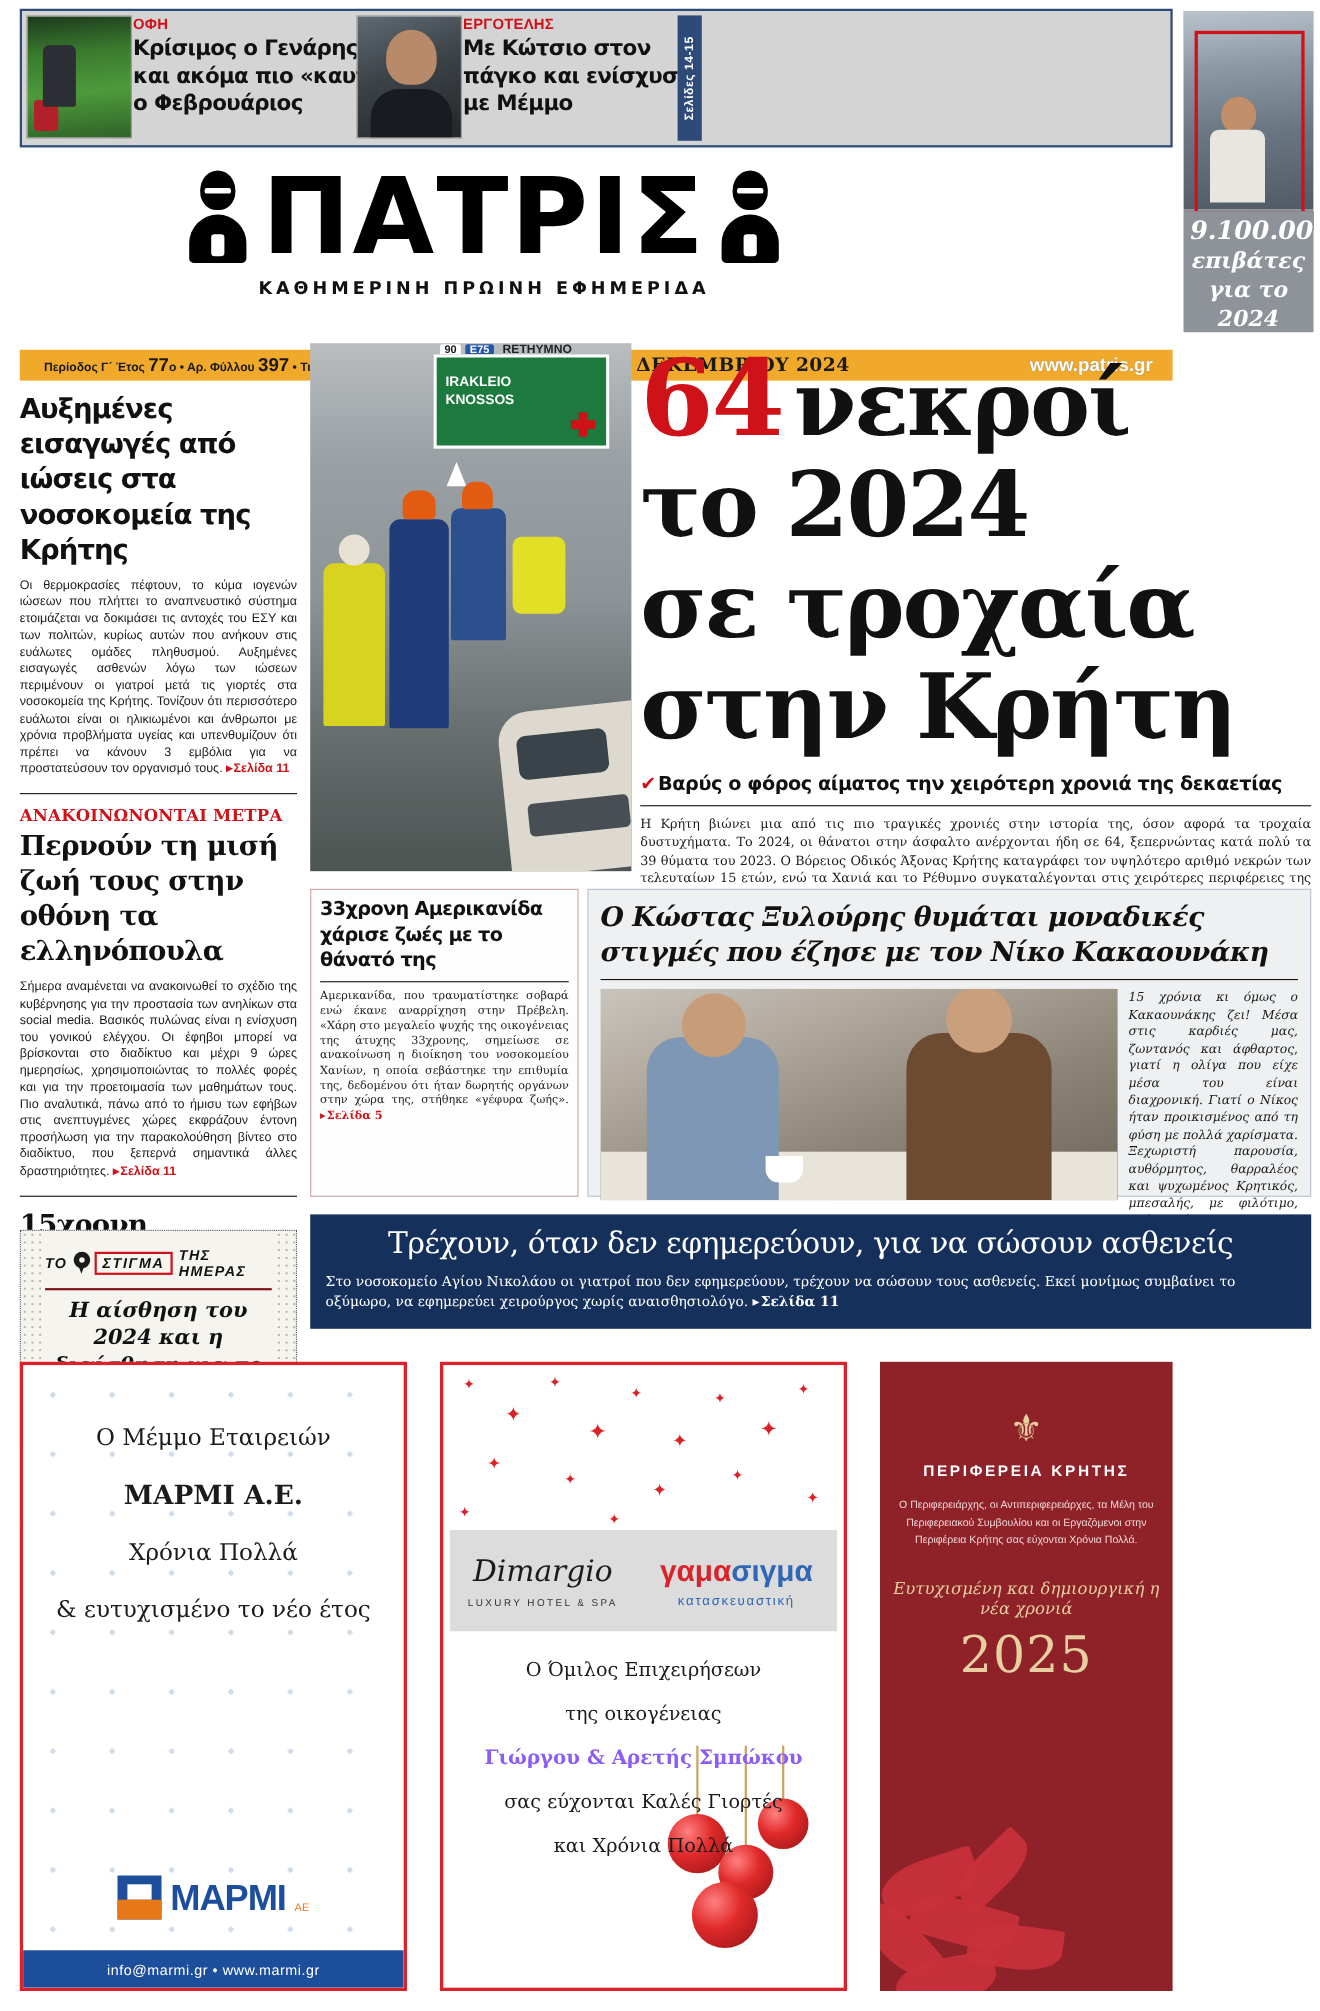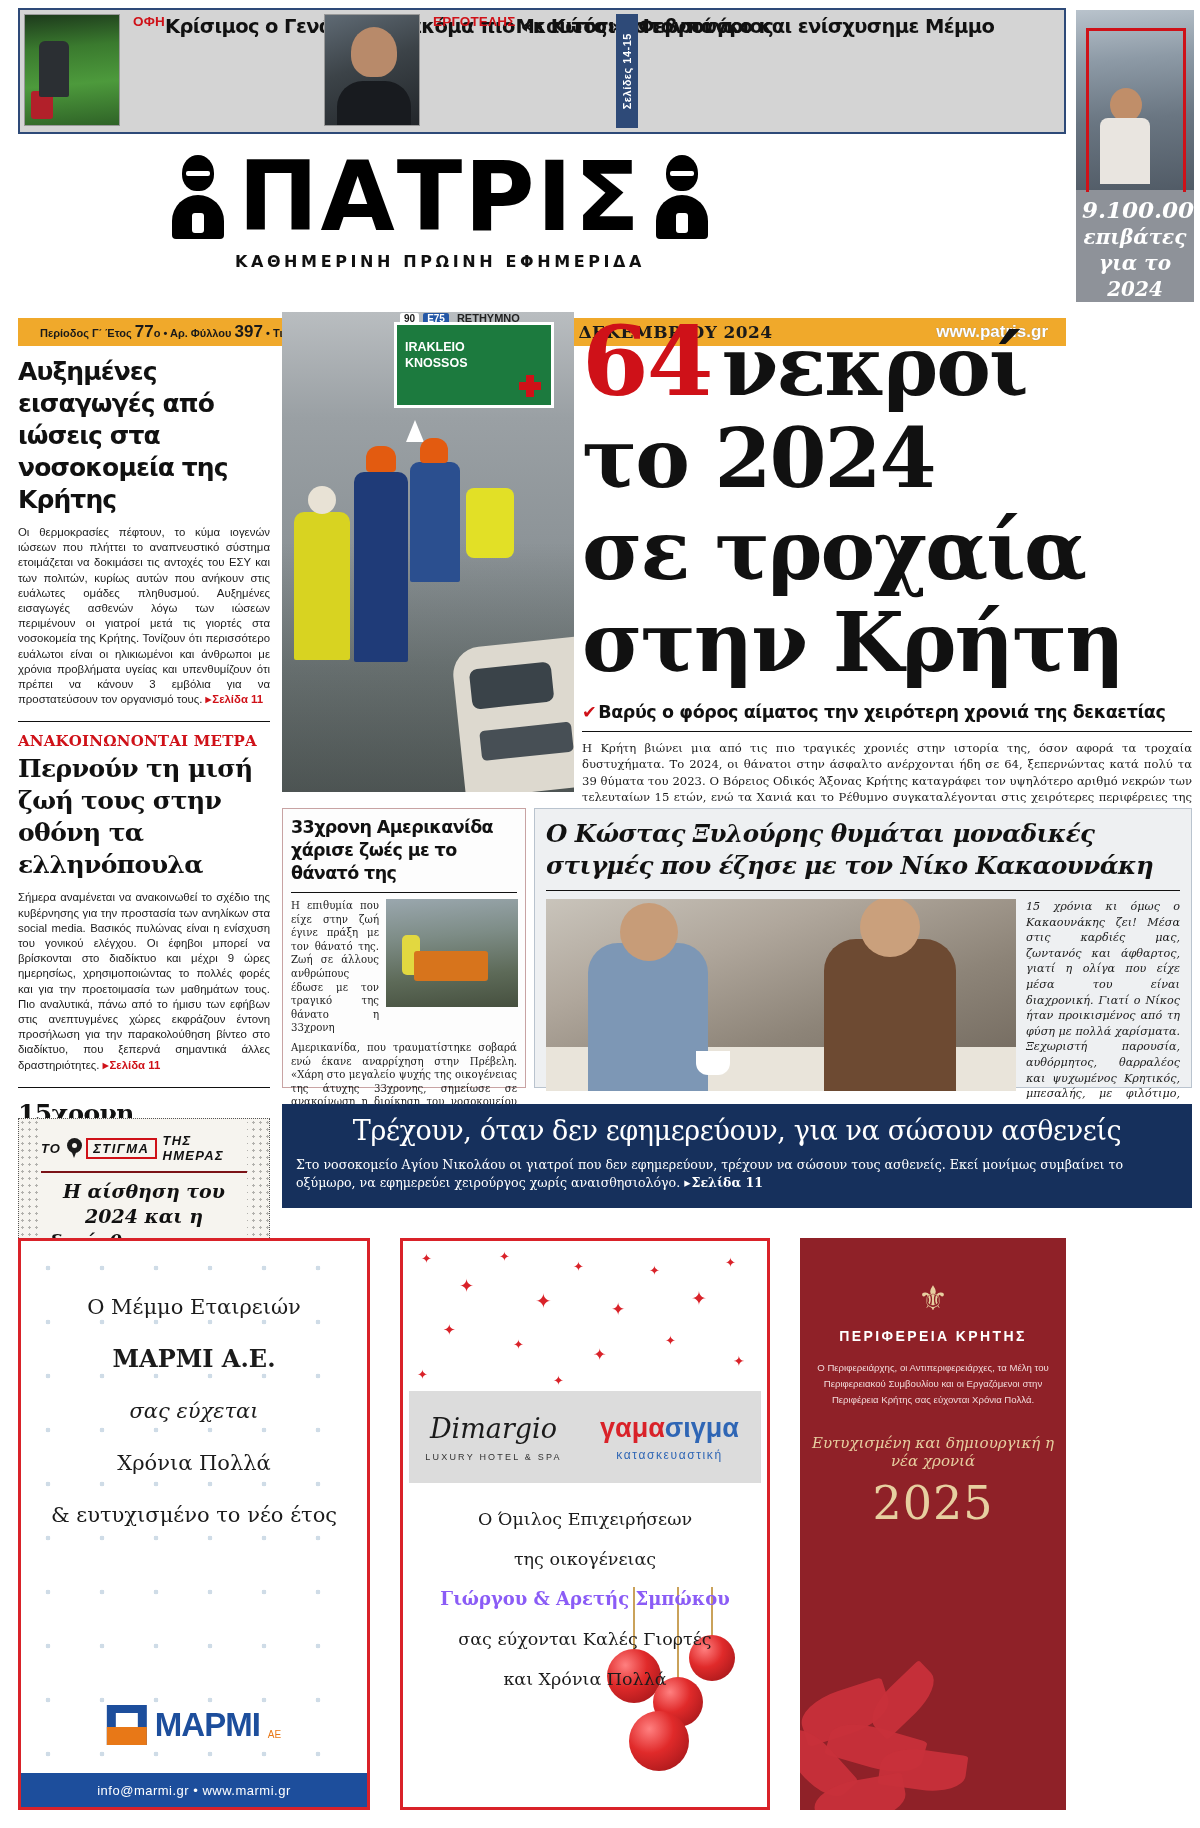--- a/index.html
+++ b/index.html
@@ -14,21 +14,21 @@
   .page { width: 1200px; height: 1828px; position: relative; background:#fff; }
 
   
   .top-banner {
     position: absolute; left: 18px; top: 8px; width: 1048px; height: 126px;
     border: 2px solid #2e4a78; background: #d4d4d4;
     display: flex; align-items: stretch; padding: 4px;
   }
   .tb-cell { display: flex; align-items: stretch; }
   .tb-thumb { width: 96px; height: 112px; flex: none; border:1px solid #999; position:relative; overflow:hidden; }
-  .tb-txt { padding-left: 13px; display:flex; justify-content:flex-start; }
+  .tb-txt { padding-left: 1px; display:flex; flex-direction:column; justify-content:flex-start; }
   .tb-kicker {
     color:#cf1118; font-weight:bold; font-size:13.5px; letter-spacing:.2px;
     font-family:"Liberation Sans", sans-serif; line-height:16px; margin-bottom:1px;
     white-space: nowrap;
   }
   .tb-head {
     font-family:"DejaVu Sans", sans-serif; font-weight:bold; color:#111;
     font-size:19.5px; line-height:25px; letter-spacing:-0.6px; white-space:nowrap;
   }
   .tb-side-pages {
@@ -429,24 +429,20 @@
     <div class="mh-line">σε τροχαία</div>
     <div class="mh-line">στην Κρήτη</div>
     <div class="mh-sub"><span class="tick">✔</span><span>Βαρύς ο φόρος αίματος την χειρότερη χρονιά της δεκαετίας</span></div>
     <div class="mh-rule"></div>
     <div class="mh-body"><span>Η Κρήτη βιώνει μια από τις πιο τραγικές χρονιές στην ιστορία της, όσον αφορά τα τροχαία δυστυχήματα. Το 2024, οι θάνατοι στην άσφαλτο ανέρχονται ήδη σε 64, ξεπερνώντας κατά πολύ τα 39 θύματα του 2023. Ο Βόρειος Οδικός Άξονας Κρήτης καταγράφει τον υψηλότερο αριθμό νεκρών των τελευταίων 15 ετών, ενώ τα Χανιά και το Ρέθυμνο συγκαταλέγονται στις χειρότερες περιφέρειες της Ευρώπης. Το πιο πρόσφατο θύμα, ο 35χρονος Αντώνης Τζιαρτζάκης, ο οποίος κηδεύεται σήμερα, αφήνει πίσω μια οικογένεια συντετριμμένη. Τα στοιχεία προκαλούν ανησυχία και θέτουν επιτακτικά το ζήτημα της λήψης μέτρων για τη μείωση των τροχαίων ατυχημάτων.</span> <span class="pg">Σελίδα 3</span></div>
   </div>
 
   <div class="story-a">
     <div class="sa-head">33χρονη Αμερικανίδα χάρισε ζωές με το θάνατό της</div>
     <div class="sa-rule"></div>
-    <div class="sa-flex">
-      <div class="sa-col">Η επιθυμία που είχε στην ζωή έγινε πράξη με τον θάνατό της. Ζωή σε άλλους ανθρώπους έδωσε με τον τραγικό της θάνατο η 33χρονη</div>
-      <div class="sa-photo"></div>
-    </div>
     <div class="sa-body2"><span>Αμερικανίδα, που τραυματίστηκε σοβαρά ενώ έκανε αναρρίχηση στην Πρέβελη. «Χάρη στο μεγαλείο ψυχής της οικογένειας της άτυχης 33χρονης, σημείωσε σε ανακοίνωση η διοίκηση του νοσοκομείου Χανίων, η οποία σεβάστηκε την επιθυμία της, δεδομένου ότι ήταν δωρητής οργάνων στην χώρα της, στήθηκε «γέφυρα ζωής».</span> <span class="pg">Σελίδα 5</span></div>
   </div>
 
   <div class="story-b">
     <div class="sb-head">Ο Κώστας Ξυλούρης θυμάται μοναδικές στιγμές που έζησε με τον Νίκο Κακαουνάκη</div>
     <div class="sb-rule"></div>
     <div class="sb-flex">
       <div class="sb-photo">
         <div class="tbl"></div>
           <div class="p1"></div>
@@ -460,21 +456,20 @@
   <div class="bluebar">
     <div class="bb-head">Τρέχουν, όταν δεν εφημερεύουν, για να σώσουν ασθενείς</div>
     <div class="bb-body"><span>Στο νοσοκομείο Αγίου Νικολάου οι γιατροί που δεν εφημερεύουν, τρέχουν να σώσουν τους ασθενείς. Εκεί μονίμως συμβαίνει το οξύμωρο, να εφημερεύει χειρούργος χωρίς αναισθησιολόγο.</span> <span class="pg">Σελίδα 11</span></div>
   </div>
 
   <div class="ad1">
     <div class="snowflakes"></div>
     <div class="ad1-inner">
       <div class="l">Ο Μέμμο Εταιρειών</div>
       <div class="lb">ΜΑΡΜΙ Α.Ε.</div>
-      <div class="li">σας εύχεται</div>
       <div class="l">Χρόνια Πολλά</div>
       <div class="l">&amp; ευτυχισμένο το νέο έτος</div>
     </div>
     <div class="marmi-logo">
       <div class="marmi-sq"></div>
       <div class="marmi-txt">ΜΑΡΜΙ</div>
       <div class="marmi-ae">ΑΕ</div>
     </div>
     <div class="ad1-foot">info@marmi.gr • www.marmi.gr</div>
   </div>

